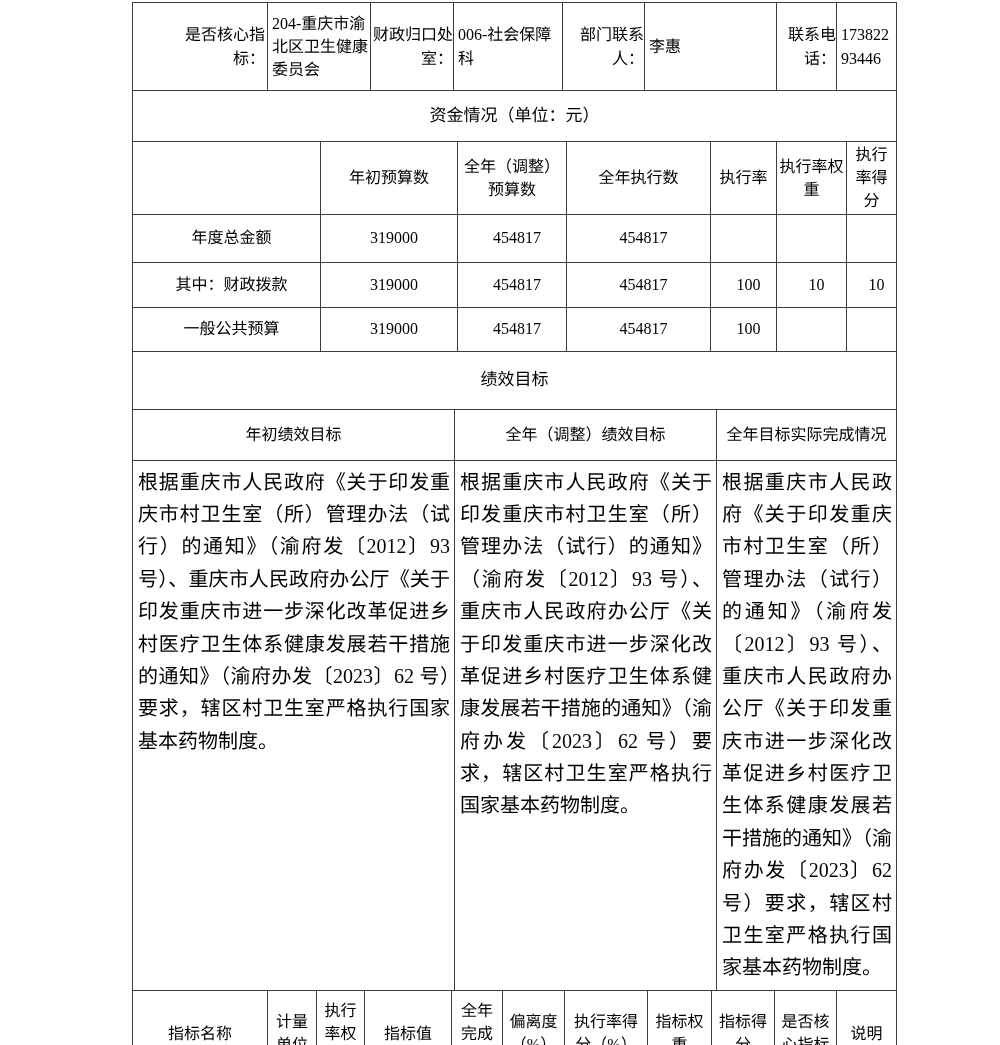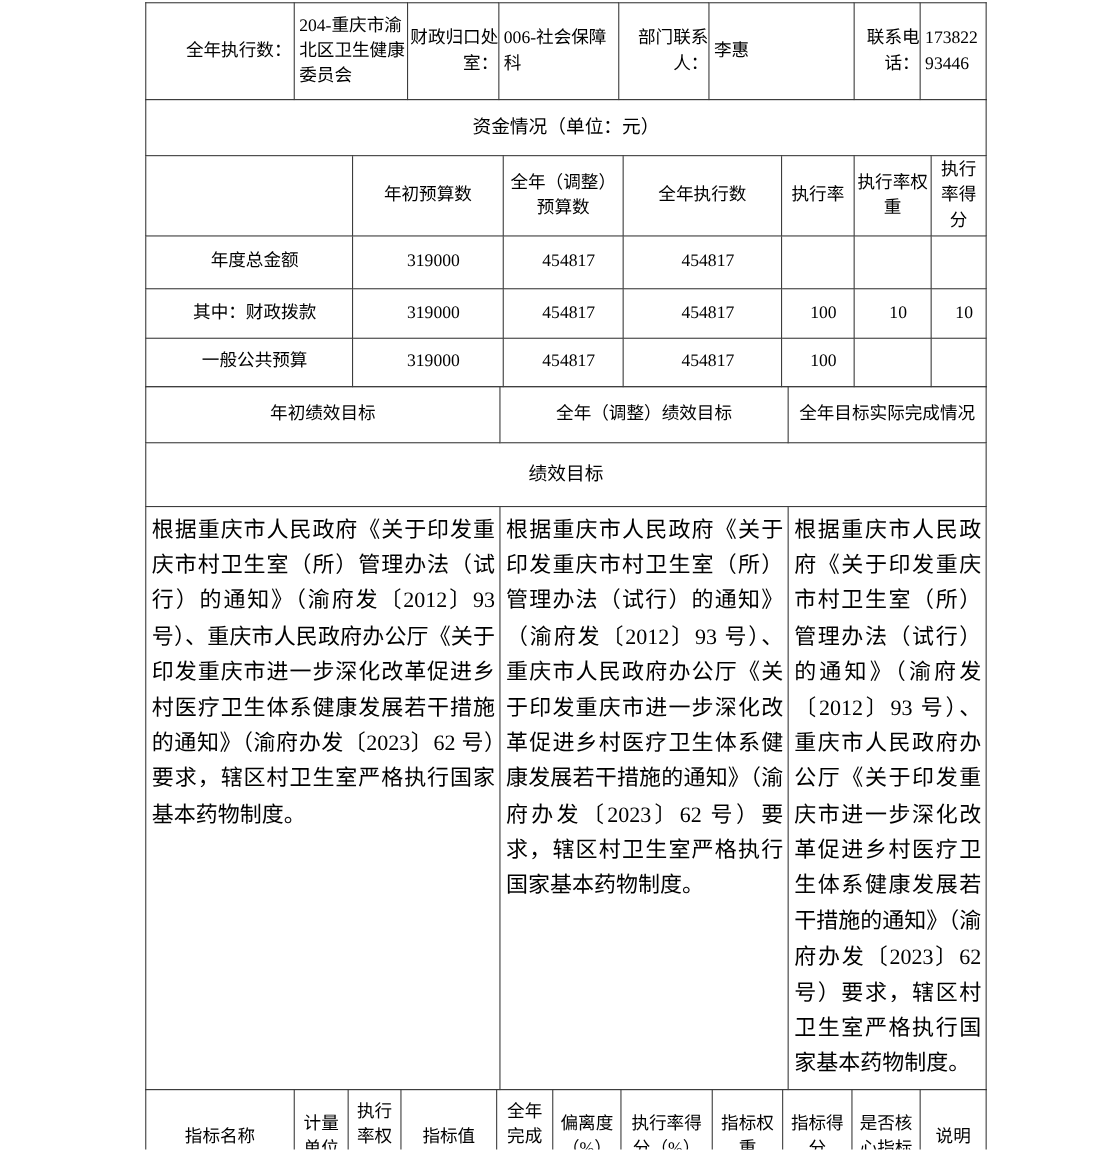--- a/index.html
+++ b/index.html
@@ -52,21 +52,21 @@
         <col style="width:103px">
         <col style="width:83px">
         <col style="width:109px">
       <col style="width:82px">
         <col style="width:132px">
         <col style="width:60px">
         <col style="width:60px">
     </colgroup>
     <tbody>
         <tr>
-      <td class="lbl">全年执行数：</td>
+      <td class="lbl">是否核心指标：</td>
       <td class="val">204-重庆市渝北区卫生健康委员会</td>
       <td class="lbl-sm">财政归口处室：</td>
       <td class="val">006-社会保障科</td>
       <td class="lbl-sm">部门联系人：</td>
       <td class="val">李惠</td>
       <td class="lbl-sm">联系电话：</td>
       <td class="val">17382293446</td>
     </tr>
   </tbody>
     </table>
@@ -125,26 +125,26 @@
     </table>
 
   <table class="t-goals">
     <colgroup>
       <col style="width:322px">
         <col style="width:262px">
         <col style="width:180px">
     </colgroup>
     <tbody>
         <tr>
+      <td class="sec-title" colspan="3" style="height:53px">绩效目标</td>
+    </tr>
+    <tr>
       <td class="hd" style="height:48px">年初绩效目标</td>
       <td class="hd">全年（调整）绩效目标</td>
       <td class="hd">全年目标实际完成情况</td>
-    </tr>
-    <tr>
-      <td class="sec-title" colspan="3" style="height:53px">绩效目标</td>
     </tr>
     <tr>
       <td class="goal-text" style="height:418px">根据重庆市人民政府《关于印发重庆市村卫生室（所）管理办法（试行）的通知》（渝府发〔2012〕93 号）、重庆市人民政府办公厅《关于印发重庆市进一步深化改革促进乡村医疗卫生体系健康发展若干措施的通知》（渝府办发〔2023〕62 号）要求，辖区村卫生室严格执行国家基本药物制度。</td>
       <td class="goal-text">根据重庆市人民政府《关于印发重庆市村卫生室（所）管理办法（试行）的通知》（渝府发〔2012〕93 号）、重庆市人民政府办公厅《关于印发重庆市进一步深化改革促进乡村医疗卫生体系健康发展若干措施的通知》（渝府办发〔2023〕62 号）要求，辖区村卫生室严格执行国家基本药物制度。</td>
       <td class="goal-text">根据重庆市人民政府《关于印发重庆市村卫生室（所）管理办法（试行）的通知》（渝府发〔2012〕93 号）、重庆市人民政府办公厅《关于印发重庆市进一步深化改革促进乡村医疗卫生体系健康发展若干措施的通知》（渝府办发〔2023〕62 号）要求，辖区村卫生室严格执行国家基本药物制度。</td>
     </tr>
   </tbody>
     </table>
 
   <table class="t-ind">

